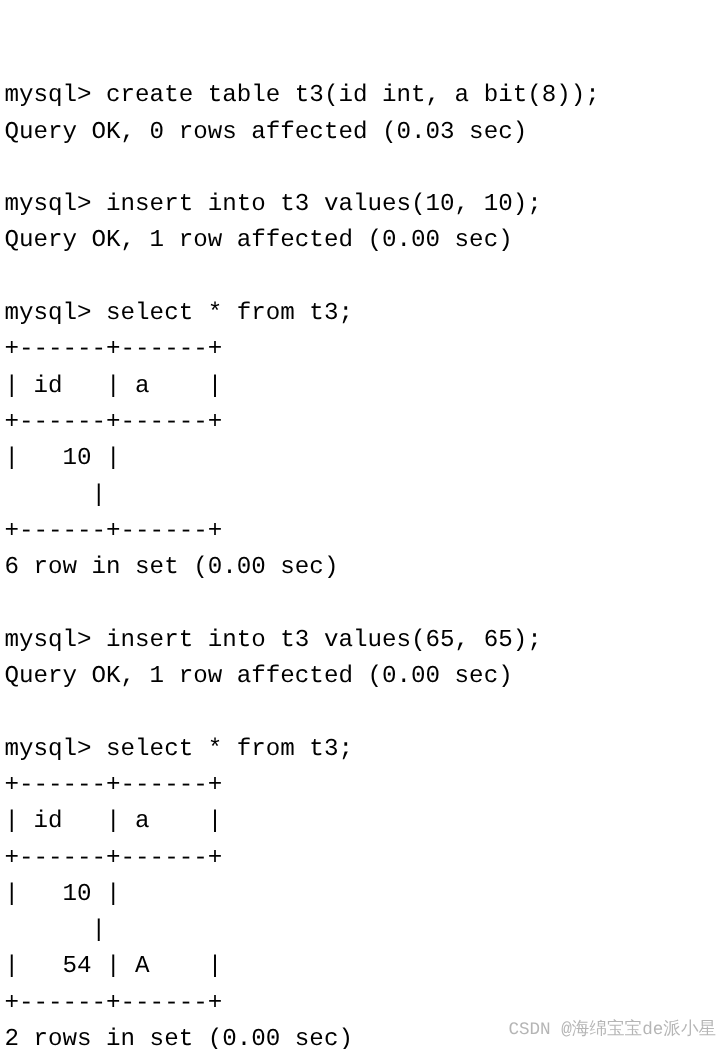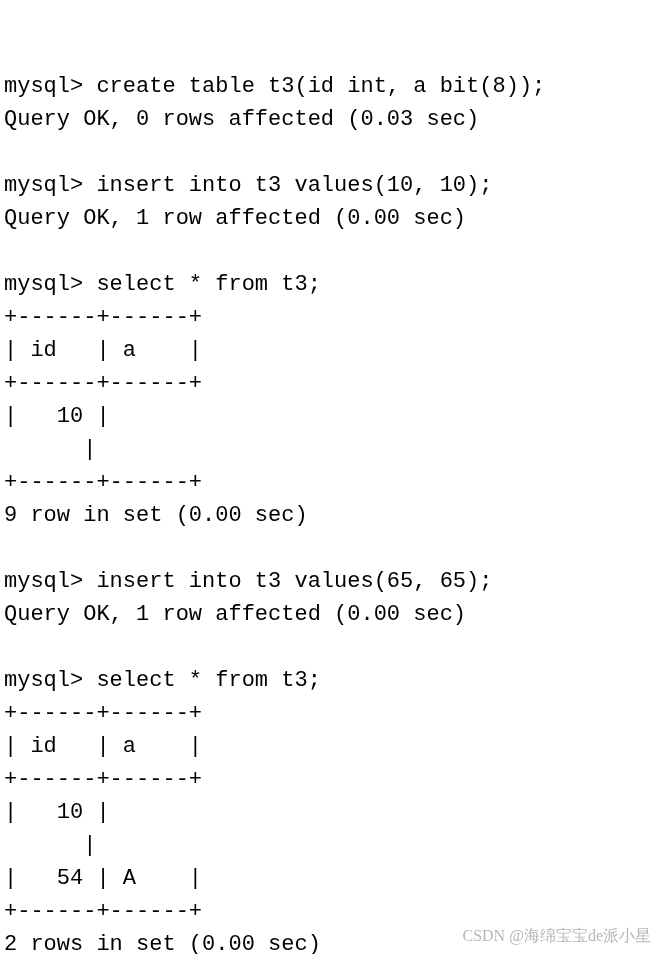--- a/index.html
+++ b/index.html
@@ -14,21 +14,21 @@
       width: 661px;
       height: 954px;
       box-sizing: border-box;
       position: relative;
       overflow: hidden;
     }
     .watermark {
       position: absolute;
       bottom: 6px;
       right: 10px;
-      font-family: Liberation Serif, serif;
+      font-family: Liberation Mono, monospace;
       font-size: 16px;
       color: rgba(120,120,120,0.55);
       white-space: nowrap;
     }
   </style>
 </head>
 <body>
 
 <div><span>mysql&gt; create table t3(id int, a bit(8));</span>
 <span>Query OK, 0 rows affected (0.03 sec)</span>
@@ -36,21 +36,21 @@
 <span>mysql&gt; insert into t3 values(10, 10);</span>
 <span>Query OK, 1 row affected (0.00 sec)</span>
 <span></span>
 <span>mysql&gt; select * from t3;</span>
 <span>+------+------+</span>
 <span>| id   | a    |</span>
 <span>+------+------+</span>
 <span>|   10 |</span>
 <span>      |</span>
 <span>+------+------+</span>
-<span>9 row in set (0.00 sec)</span>
+<span>6 row in set (0.00 sec)</span>
 <span></span>
 <span>mysql&gt; insert into t3 values(65, 65);</span>
 <span>Query OK, 1 row affected (0.00 sec)</span>
 <span></span>
 <span>mysql&gt; select * from t3;</span>
 <span>+------+------+</span>
 <span>| id   | a    |</span>
 <span>+------+------+</span>
 <span>|   10 |</span>
 <span>      |</span>

